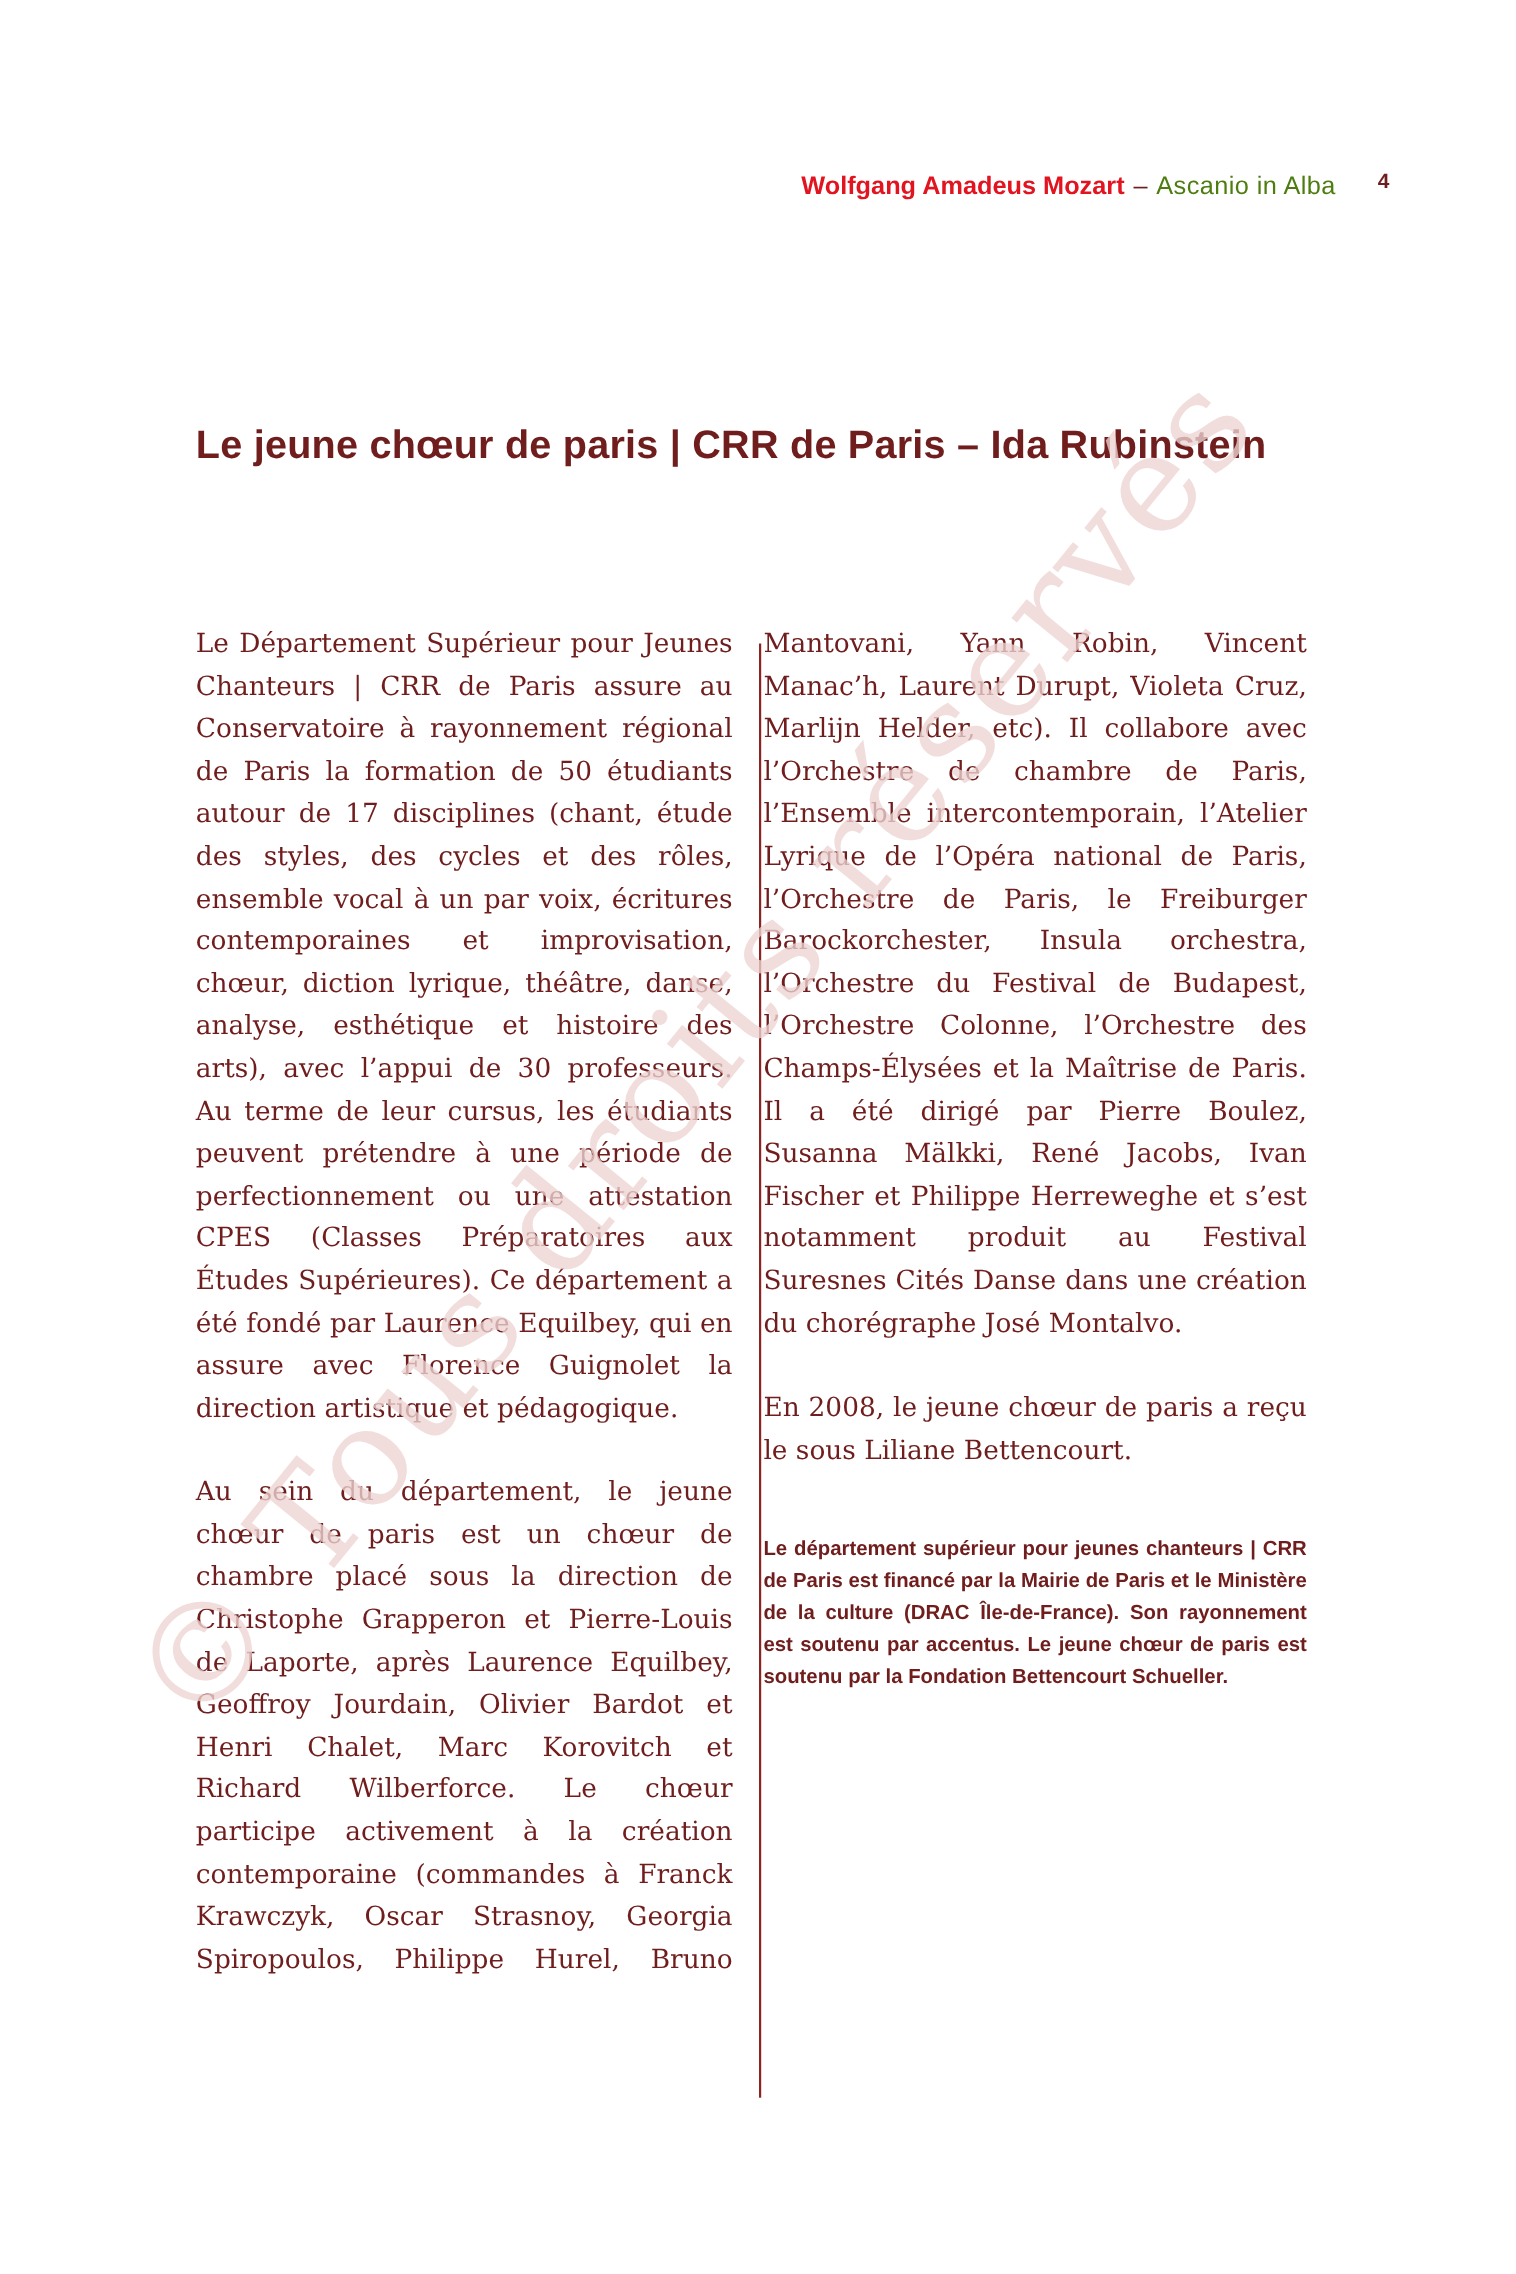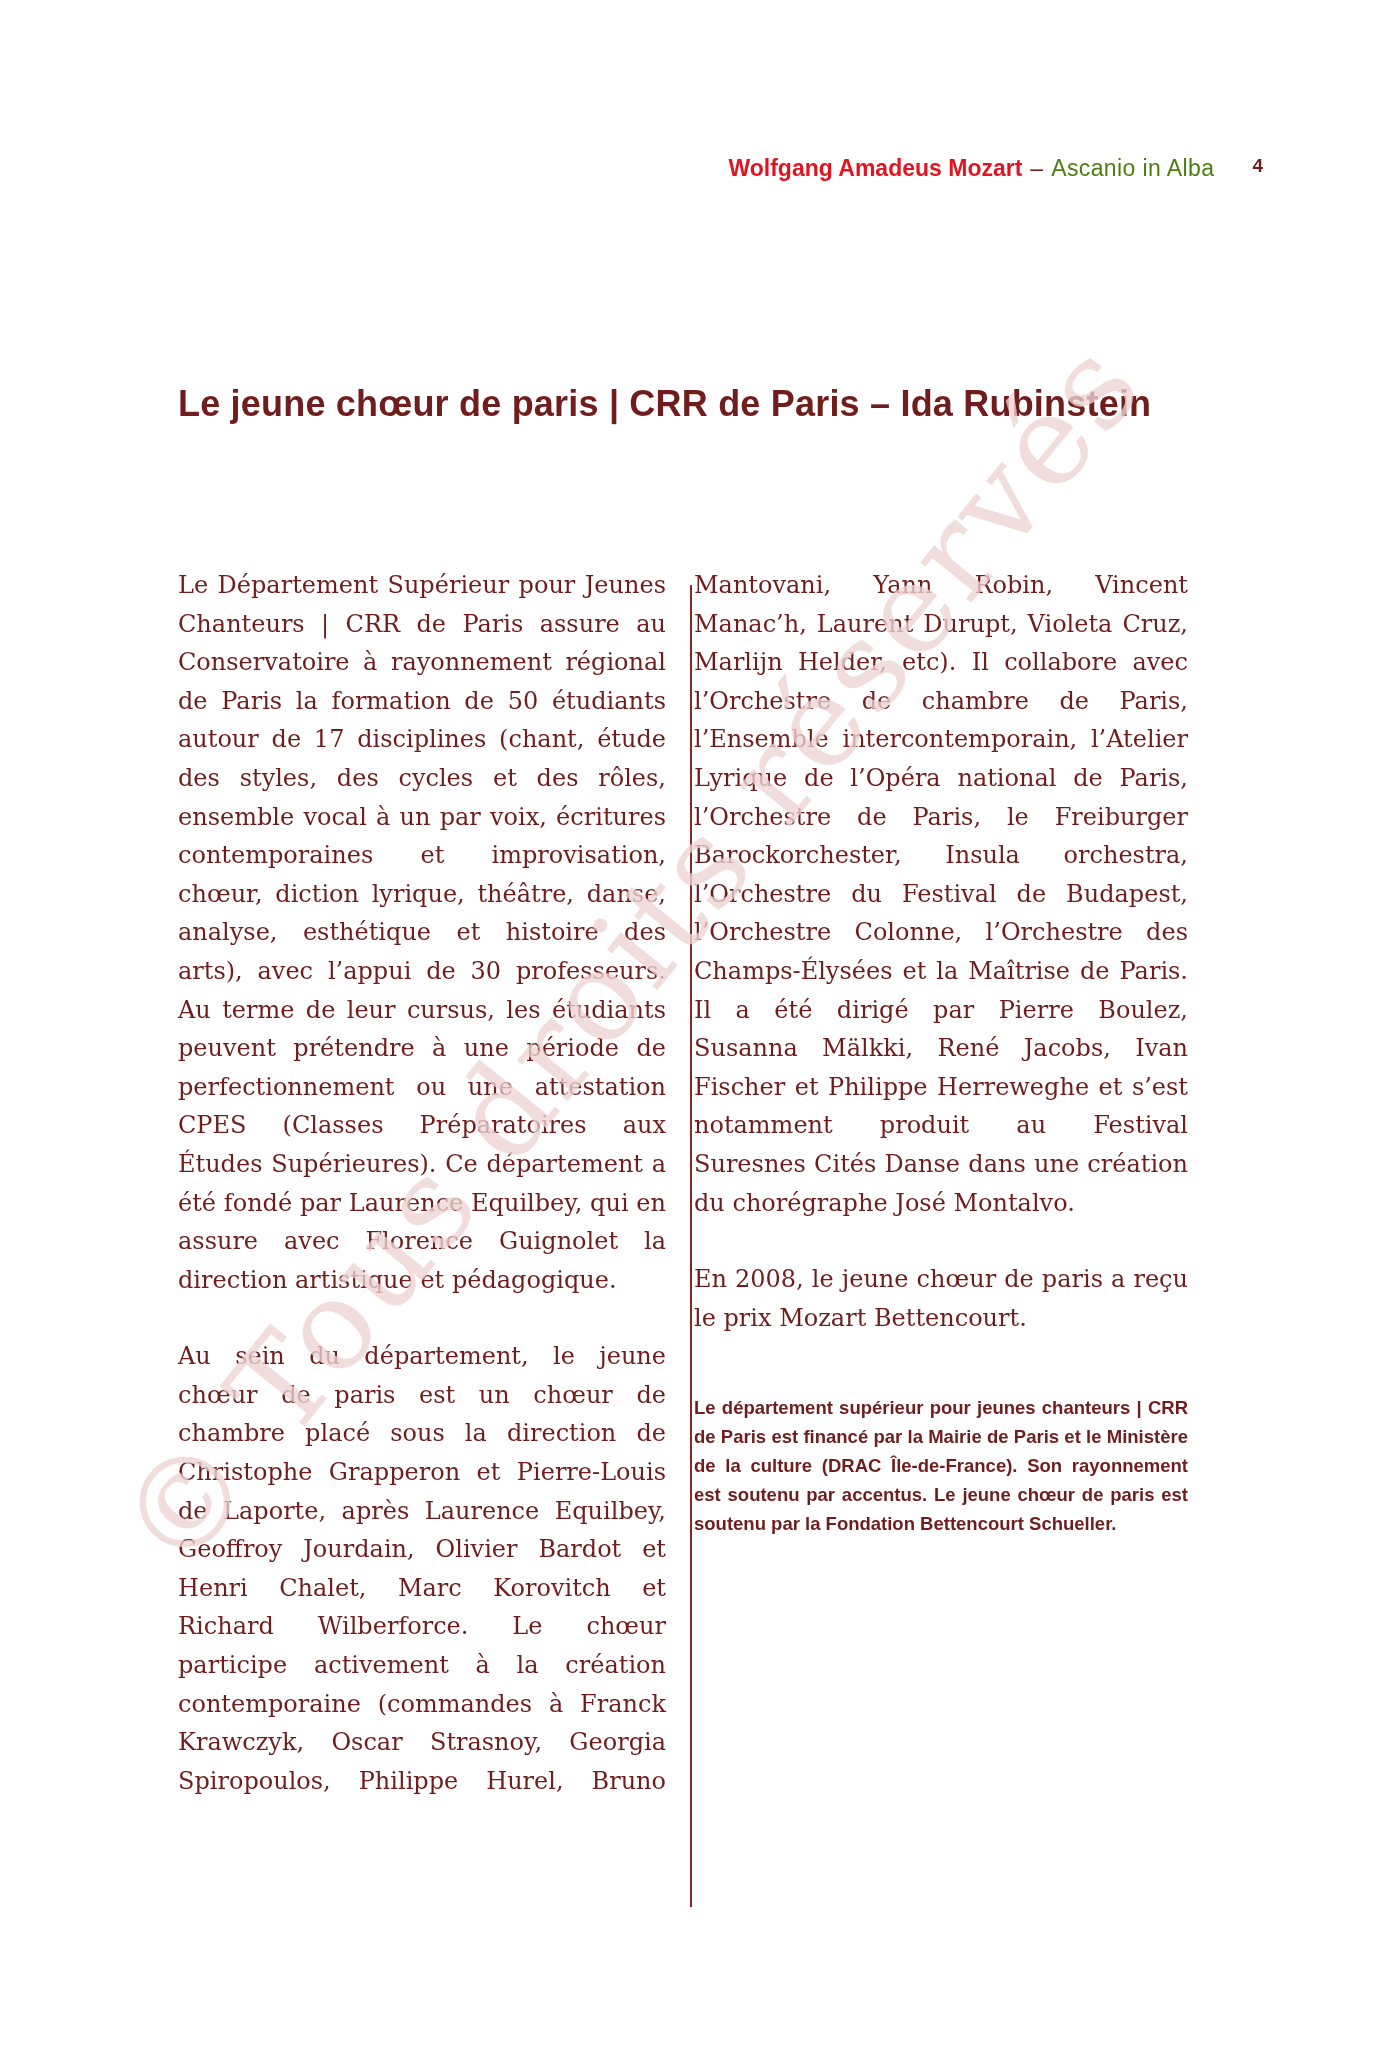--- a/index.html
+++ b/index.html
@@ -103,19 +103,19 @@
 
   <div class="col col-left">
     <p>Le Département Supérieur pour Jeunes Chanteurs | CRR de Paris assure au Conservatoire à rayonnement régional de Paris la formation de 50 étudiants autour de 17 disciplines (chant, étude des styles, des cycles et des rôles, ensemble vocal à un par voix, écritures contemporaines et improvisation, chœur, diction lyrique, théâtre, danse, analyse, esthétique et histoire des arts), avec l’appui de 30 professeurs. Au terme de leur cursus, les étudiants peuvent prétendre à une période de perfectionnement ou une attestation CPES (Classes Préparatoires aux Études Supérieures). Ce département a été fondé par Laurence Equilbey, qui en assure avec Florence Guignolet la direction artistique et pédagogique.</p>
     <p class="continues">Au sein du département, le jeune chœur de paris est un chœur de chambre placé sous la direction de Christophe Grapperon et Pierre-Louis de Laporte, après Laurence Equilbey, Geoffroy Jourdain, Olivier Bardot et Henri Chalet, Marc Korovitch et Richard Wilberforce. Le chœur participe activement à la création contemporaine (commandes à Franck Krawczyk, Oscar Strasnoy, Georgia Spiropoulos, Philippe Hurel, Bruno</p>
   </div>
 
   <div class="col-divider"></div>
 
   <div class="col col-right">
     <p>Mantovani, Yann Robin, Vincent Manac’h, Laurent Durupt, Violeta Cruz, Marlijn Helder, etc). Il collabore avec l’Orchestre de chambre de Paris, l’Ensemble intercontemporain, l’Atelier Lyrique de l’Opéra national de Paris, l’Orchestre de Paris, le Freiburger Barockorchester, Insula orchestra, l’Orchestre du Festival de Budapest, l’Orchestre Colonne, l’Orchestre des Champs-Élysées et la Maîtrise de Paris. Il a été dirigé par Pierre Boulez, Susanna Mälkki, René Jacobs, Ivan Fischer et Philippe Herreweghe et s’est notamment produit au Festival Suresnes Cités Danse dans une création du chorégraphe José Montalvo.</p>
-    <p>En 2008, le jeune chœur de paris a reçu le prix Mozart Bettencourt.</p>
+    <p>En 2008, le jeune chœur de paris a reçu le sous Liliane Bettencourt.</p>
     <div class="footnote">Le département supérieur pour jeunes chanteurs | CRR de Paris est financé par la Mairie de Paris et le Ministère de la culture (DRAC Île-de-France). Son rayonnement est soutenu par accentus. Le jeune chœur de paris est soutenu par la Fondation Bettencourt Schueller.</div>
   </div>
 
   <div class="watermark">© Tous droits réservés</div>
 
 </div>
 
 </body></html>

